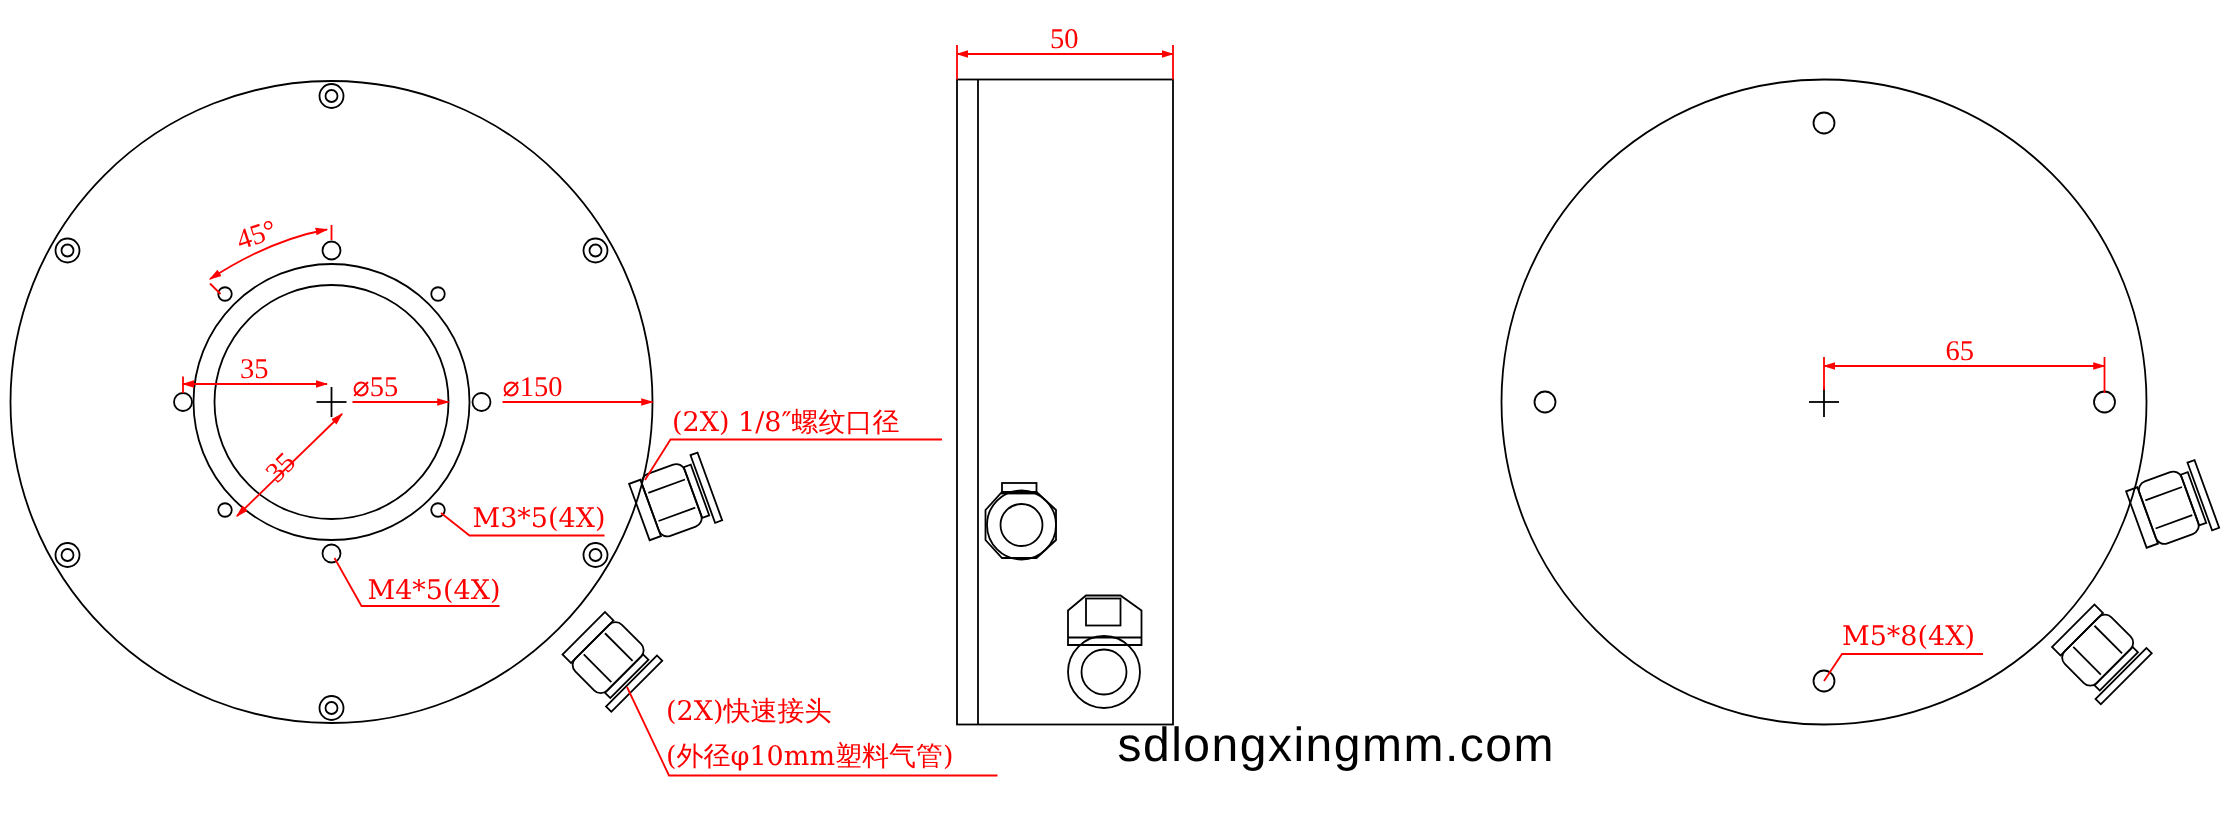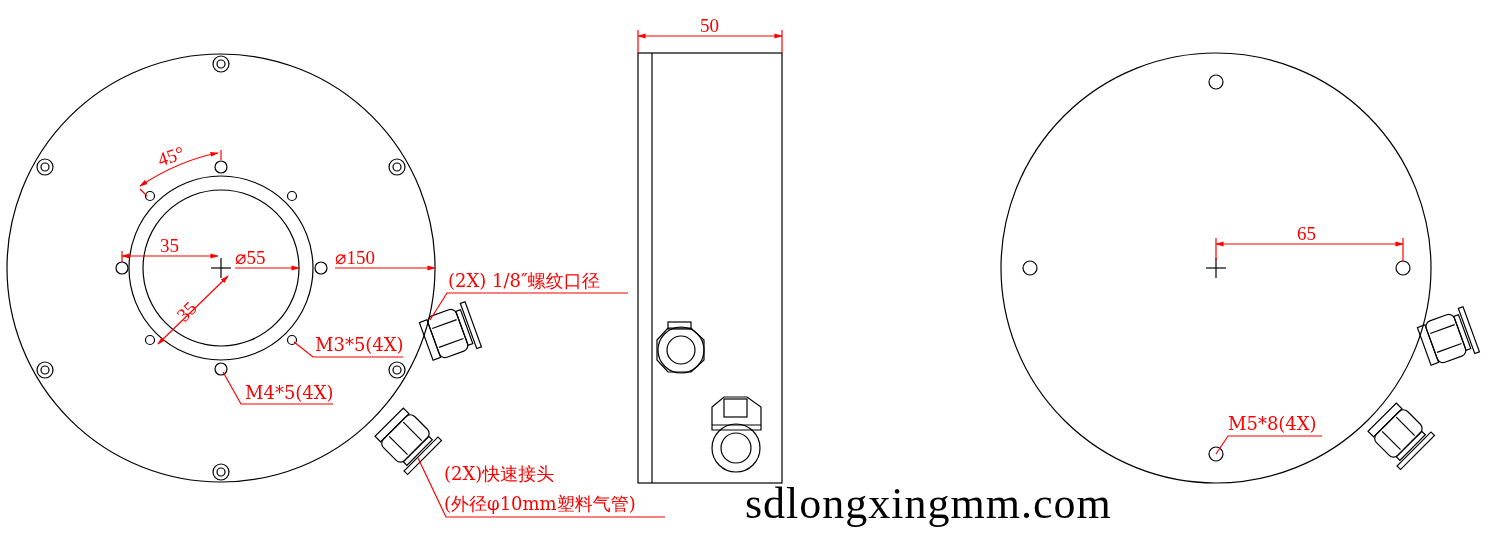--- a/index.html
+++ b/index.html
@@ -2,21 +2,21 @@
 <html><head>
 <meta charset="utf-8">
 <style>
   html, body { margin: 0; padding: 0; background: #ffffff; }
   body { width: 1488px; height: 550px; position: relative; overflow: hidden; font-family: "DejaVu Serif", serif; }
   svg { position: absolute; left: 0; top: 0; }
   .ln { fill: none; stroke: #000000; stroke-width: 1.2; }
   .dim { fill: none; stroke: #ff0000; stroke-width: 1.2; }
   .dimtxt { fill: #ff0000; font-family: "Liberation Serif", "DejaVu Serif", serif; font-size: 19px; }
   .note { fill: #ff0000; font-family: "DejaVu Serif", "Liberation Serif", serif; font-size: 18px; }
-  .wm { position: absolute; left: 745px; top: 478px; font-family: Liberation Serif, serif; font-size: 44px; color: #000; letter-spacing: 1px; }
+  .wm { position: absolute; left: 745px; top: 478px; font-family: Liberation Sans, sans-serif; font-size: 32px; color: #000; letter-spacing: 1px; }
 </style>
 </head>
 <body>
 
 <svg width="1488" height="550" viewBox="0 0 1488 550">
   <defs>
     <marker id="arr" viewBox="0 0 10 10" refX="9" refY="5" markerWidth="7" markerHeight="7" orient="auto-start-reverse">
       <path d="M0,2 L10,5 L0,8 z" fill="#ff0000"></path>
     </marker>
     <g id="fitting">

